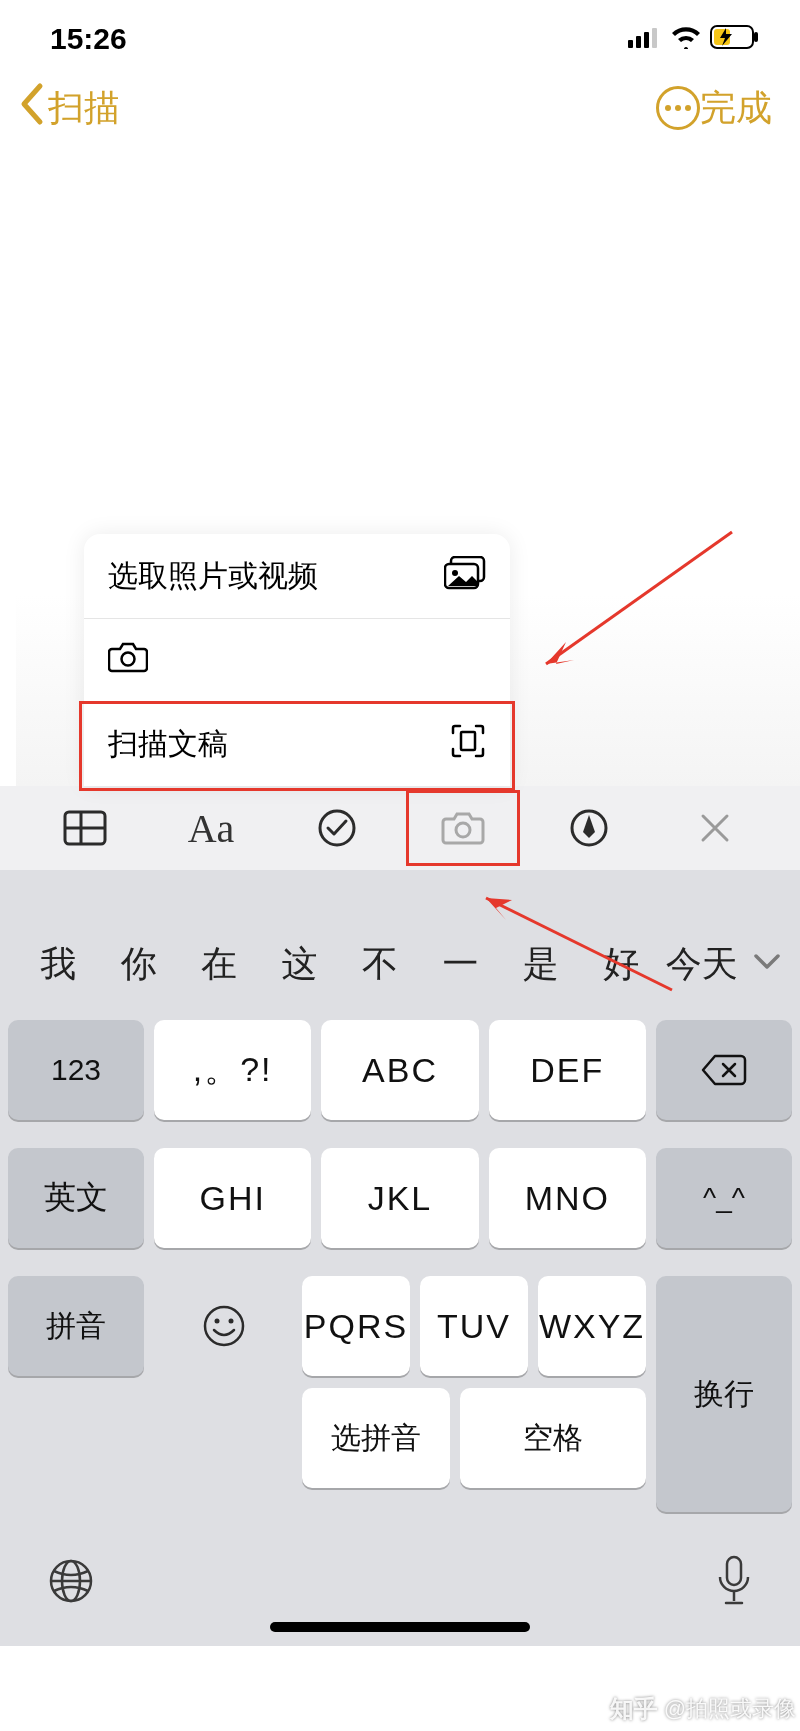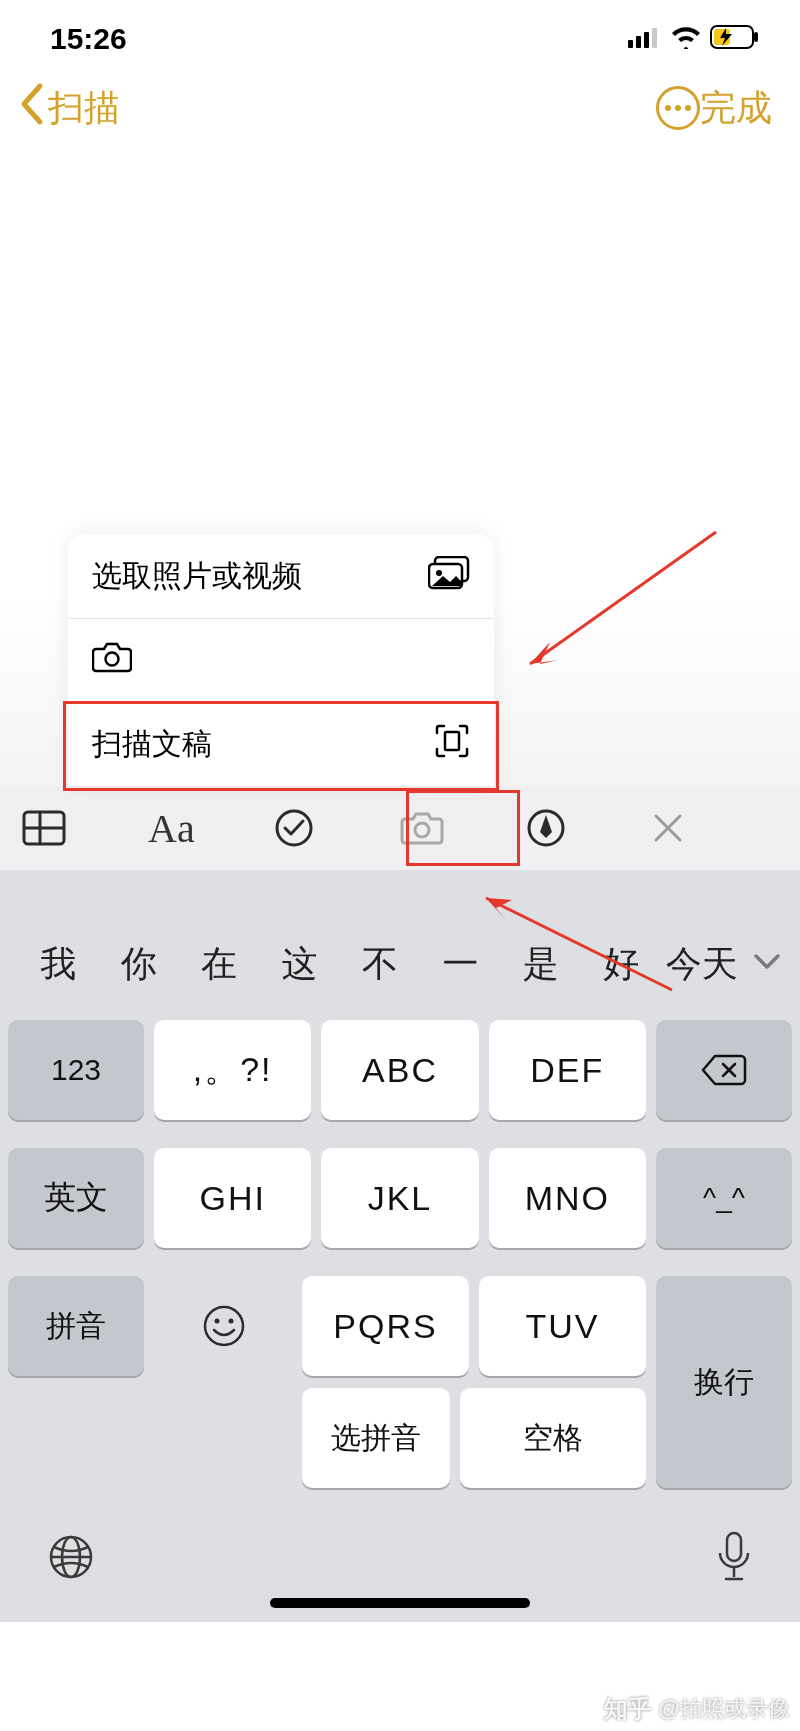--- a/index.html
+++ b/index.html
@@ -37,20 +37,21 @@
     width: 44px; height: 44px; border: 3px solid #d2a22b; border-radius: 50%;
     display: flex; align-items: center; justify-content: center;
     position: relative;
   }
   .more-circle span { display:block; width:6px; height:6px; border-radius:50%; background:#d2a22b; margin:0 2px; }
   
   .note-body {
     height: 640px;
     background: linear-gradient(#fff 0%, #fff 70%, #f4f4f4 100%);
     position: relative;
+    margin-left: 16px;
   }
   
   .popup {
     position: absolute;
     left: 68px;
     bottom: 0;
     width: 426px;
     background: #fff;
     border-radius: 16px 16px 0 0;
     box-shadow: 0 0 22px rgba(0,0,0,0.08);
@@ -82,21 +83,21 @@
     background: #f0f0f2;
     height: 84px;
     display: flex;
     align-items: center;
     padding: 0 22px;
   }
   .format-item {
     flex: 1;
     display:flex;
     align-items:center;
-    justify-content:flex-start;
+    justify-content:center;
     height: 100%;
     position: relative;
     font-size: 36px;
     color:#333;
   }
   .format-item.dim { color:#9a9a9a; }
   .format-item.highlight::after{
     content:"";
     position:absolute;
     left:6px; right:6px; top:4px; bottom:4px;
@@ -133,21 +134,21 @@
     justify-content:center;
     font-size:34px;
     letter-spacing:2px;
     color:#111;
     box-shadow: 0 2px 0 rgba(0,0,0,0.25);
   }
   .key.fn { background:#c4c7cd; font-size:30px; letter-spacing:0; }
   .col-s { width: 136px; flex:0 0 136px; }
   .col-l { width: 136px; flex:0 0 136px; }
   .key.flex1 { flex:1; }
-  .key.tall { height: 212px; }
+  .key.tall { height: 236px; }
   .krow4 { display:flex; gap:10px; }
   .krow4 .leftcol { display:flex; flex-direction:row; gap:12px; }
   .krow4 .midcol { display:flex; flex-direction:column; gap:12px; flex:1; }
   .krow4 .midtop { display:flex; gap:10px; }
   .krow4 .midbot { display:flex; gap:10px; }
   .emoji-key { background:transparent; box-shadow:none; font-size:40px; }
   
   .bottom-bar {
     background:#dedfe3;
     height: 120px;
@@ -158,21 +159,21 @@
     position:relative;
   }
   .home-indicator {
     position:absolute;
     bottom: 14px; left: 50%; transform:translateX(-50%);
     width: 260px; height: 10px; border-radius: 6px; background:#000;
   }
   
   .watermark {
     position:absolute;
-    bottom: 6px; right: 10px;
+    bottom: 6px; right: 4px;
     color: rgba(255,255,255,0.9);
     font-size: 22px;
     display:flex; align-items:center; gap:6px;
     text-shadow: 0 0 3px rgba(0,0,0,0.5);
   }
   .watermark .zhi {
     font-weight:700; font-size:24px;
   }
   .arrow { position:absolute; pointer-events:none; }
 </style>
@@ -355,20 +356,21 @@
             <circle cx="15" cy="17" r="2.5" fill="#2b2b2b"></circle>
             <circle cx="29" cy="17" r="2.5" fill="#2b2b2b"></circle>
             <path d="M12 26 q10 10 20 0" stroke="#2b2b2b" stroke-width="2.5" fill="none" stroke-linecap="round"></path>
           </svg>
       </div>
     </div>
     <div class="midcol">
       <div class="midtop">
         <div class="key flex1">PQRS</div>
         <div class="key flex1">TUV</div>
+        <div class="key flex1">WXYZ</div>
       </div>
       <div class="midbot">
         <div class="key" style="width:148px; flex:0 0 148px; font-size:30px; letter-spacing:0;">选拼音</div>
         <div class="key flex1" style="font-size:30px; letter-spacing:0;">空格</div>
       </div>
     </div>
     <div class="key fn col-l tall" style="font-size:30px;">换行</div>
   </div>
 </div>
 

